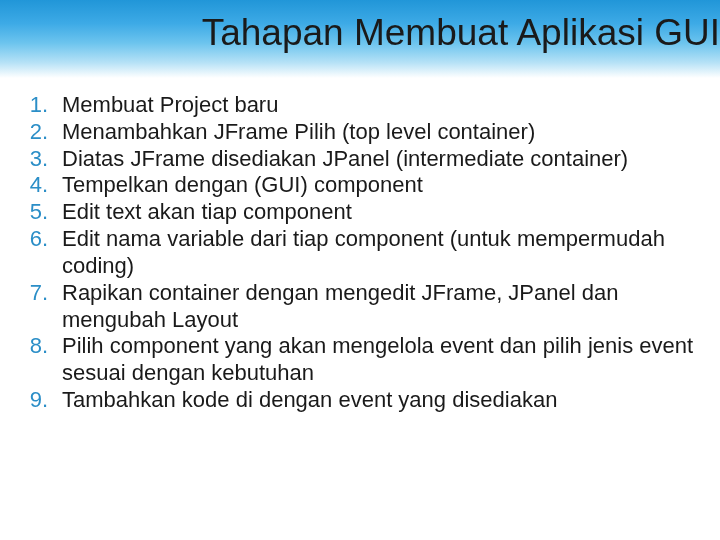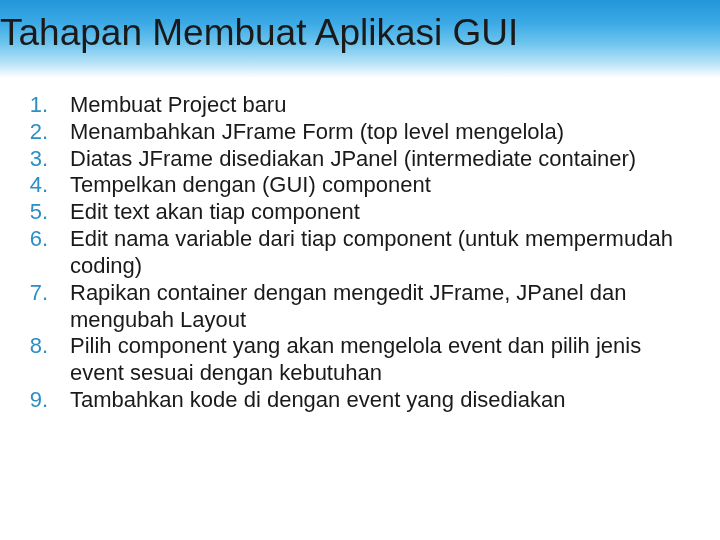--- a/index.html
+++ b/index.html
@@ -26,21 +26,21 @@
       left: 0;
       width: 720px;
       height: 78px;
       background: linear-gradient(to bottom, #2196d8 0%, #3daae6 30%, #6cc4ee 55%, #b5e1f6 80%, #ffffff 100%);
     }
     .title {
       position: absolute;
       top: 12px;
       left: 0;
       width: 720px;
-      text-align: left;
+      text-align: right;
       color: #1a1a1a;
       font-size: 37px;
       font-weight: 400;
       letter-spacing: 0px;
     }
     .content {
       position: absolute;
       top: 92px;
       left: 26px;
       width: 668px;
@@ -59,39 +59,38 @@
     }
     .num {
       min-width: 36px;
       text-align: right;
       padding-right: 14px;
       color: #2b8ec7;
       font-weight: 400;
     }
     .txt {
       flex: 1;
-      margin-left: 8px;
     }
   </style>
 </head>
 <body>
 
 <div class="slide">
   <div class="header-band"></div>
   <h1 class="title">Tahapan Membuat Aplikasi GUI</h1>
 
   <div class="content">
     <ol class="list">
       <li class="list-item">
         <span class="num">1.</span>
         <span class="txt">Membuat Project baru</span>
       </li>
       <li class="list-item">
         <span class="num">2.</span>
-        <span class="txt">Menambahkan JFrame Form (top level mengelola)</span>
+        <span class="txt">Menambahkan JFrame Pilih (top level container)</span>
       </li>
       <li class="list-item">
         <span class="num">3.</span>
         <span class="txt">Diatas JFrame disediakan JPanel (intermediate container)</span>
       </li>
       <li class="list-item">
         <span class="num">4.</span>
         <span class="txt">Tempelkan dengan (GUI) component</span>
       </li>
       <li class="list-item">

